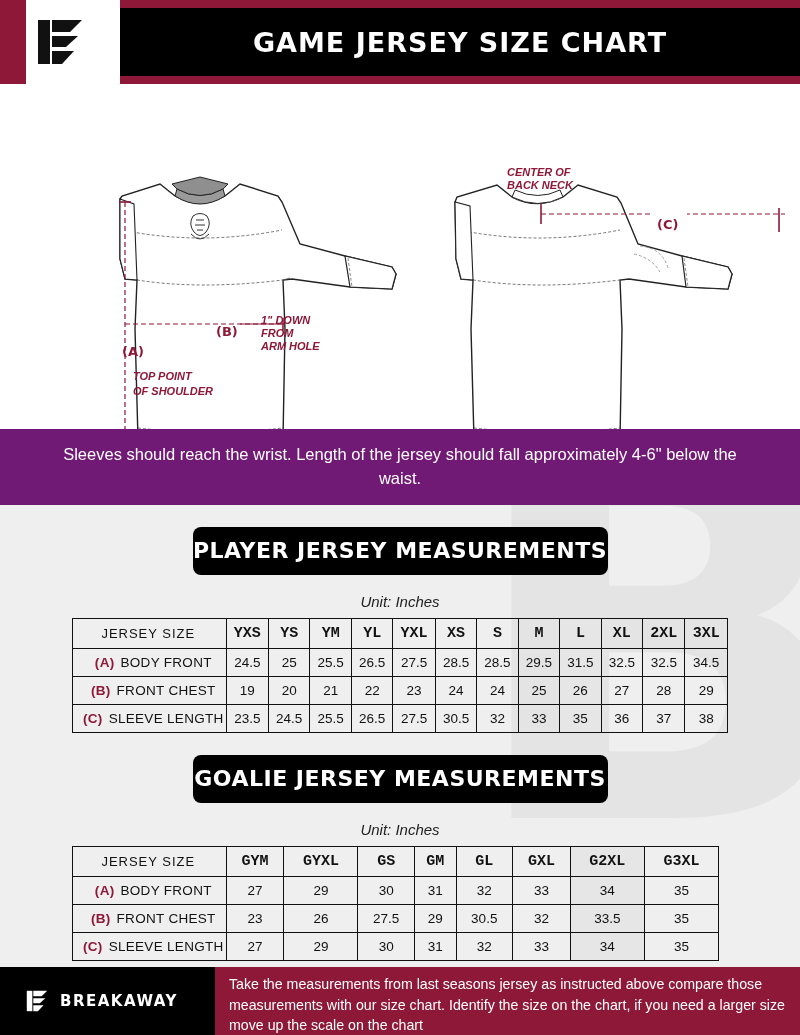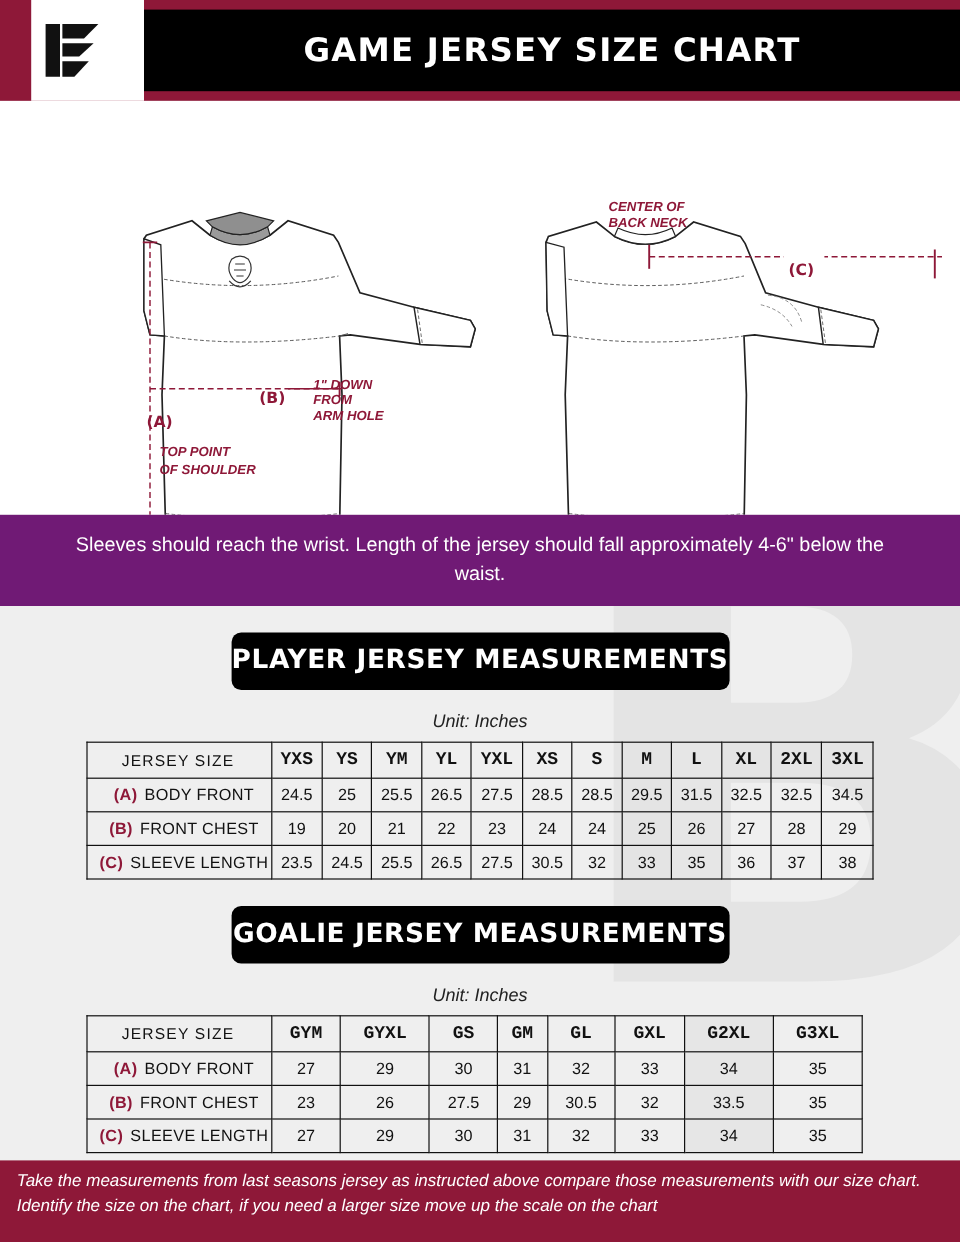--- a/index.html
+++ b/index.html
@@ -201,21 +201,20 @@
     font-size: 15px;
     letter-spacing: 1.5px;
   }
   .footer-text {
     flex: 1;
     background: #8e1838;
     color: #ffffff;
     font-size: 14.2px;
     line-height: 1.45;
     padding: 7px 14px 0 14px;
-    font-style: italic;
   }
   .diagram-label {
     font-family: "Liberation Sans", sans-serif;
     font-style: italic;
     font-weight: bold;
     font-size: 11px;
     fill: #8e1838;
   }
   .dim-letter {
     font-family: "DejaVu Sans", sans-serif;
@@ -441,14 +440,23 @@
           <td>33</td>
           <td class="hl">34</td>
           <td>35</td>
           <td class="blank"></td>
         </tr>
       </tbody>
   </table>
 </div>
 
 <div class="footer">
+  <div class="footer-logo">
+    <svg class="fl-mark" viewBox="0 0 56 52">
+      <polygon points="6,4 18,4 18,48 6,48" fill="#fff"></polygon>
+      <polygon points="20,4 50,4 38,16 20,16" fill="#fff"></polygon>
+      <polygon points="20,20 46,20 34,31 20,31" fill="#fff"></polygon>
+      <polygon points="20,35 42,35 30,48 20,48" fill="#fff"></polygon>
+    </svg>
+    <span class="fl-text">BREAKAWAY</span>
+  </div>
   <div class="footer-text">Take the measurements from last seasons jersey as instructed above compare those measurements  with our size chart. Identify the size on the chart, if you need a larger size move up the scale on the chart</div>
 </div>
 
 </body></html>

